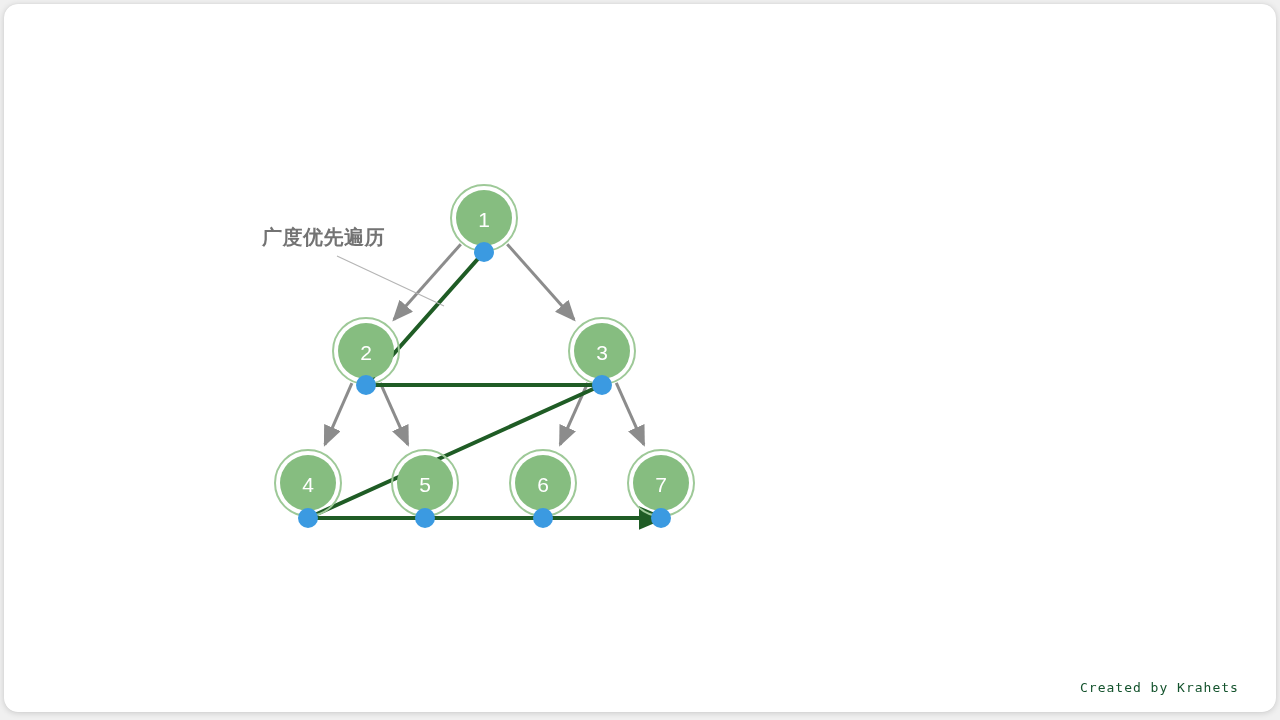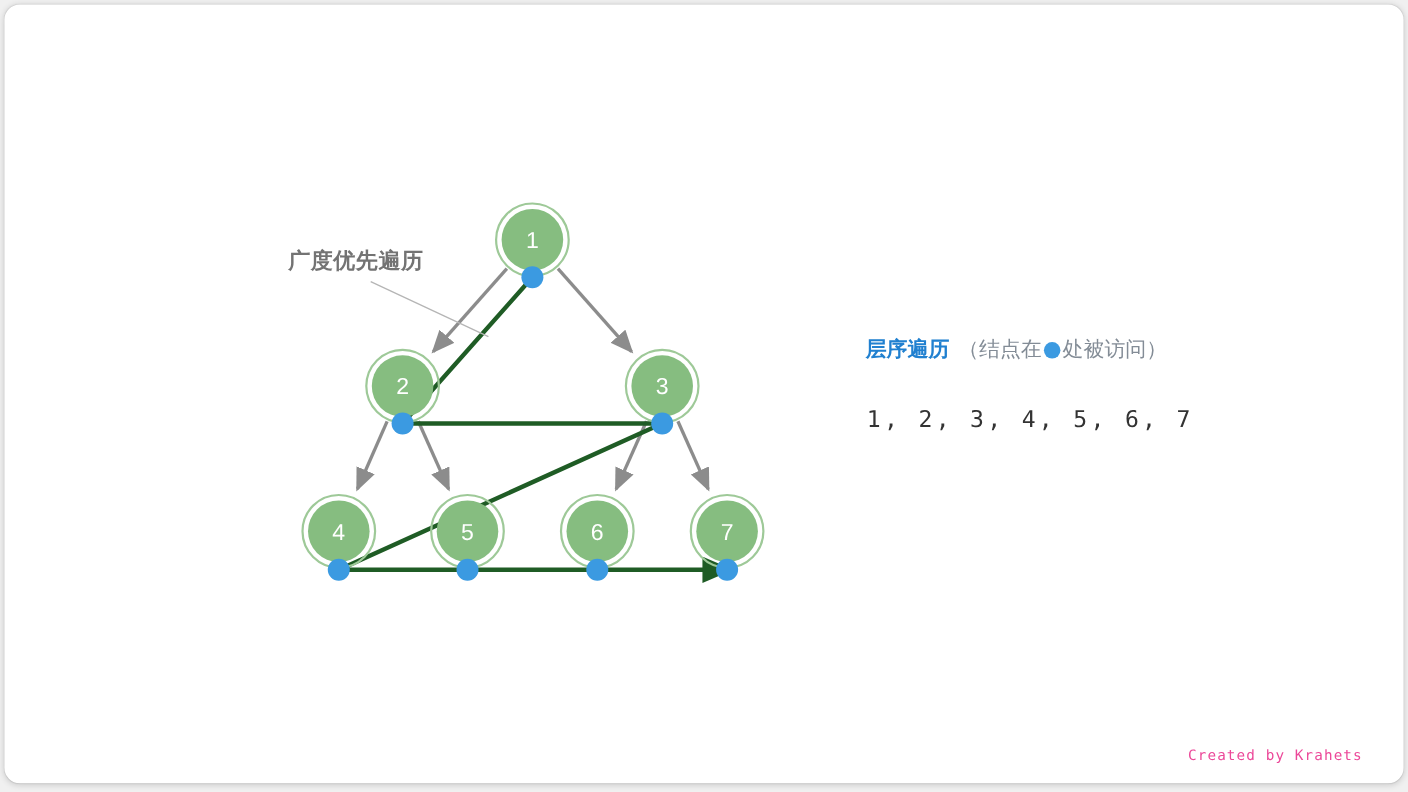--- a/index.html
+++ b/index.html
@@ -89,21 +89,21 @@
     color: #333333;
     letter-spacing: 3px;
     white-space: nowrap;
   }
   .watermark {
     position: absolute;
     left: 1076px;
     top: 676px;
     font-family: "DejaVu Sans Mono", "Liberation Mono", monospace;
     font-size: 13px;
-    color: #ec4899;
+    color: #14532d;
     letter-spacing: 1px;
     white-space: nowrap;
   }
 </style>
 </head>
 <body>
 
 <div id="stage">
   <div id="card">
 
@@ -176,22 +176,18 @@
           <circle cx="421" cy="514" r="10" fill="#3b9ae1"></circle>
           <circle cx="539" cy="514" r="10" fill="#3b9ae1"></circle>
           <circle cx="657" cy="514" r="10" fill="#3b9ae1"></circle>
         </g>
 
       <line id="leader-line" x1="333" y1="252" x2="440" y2="302" stroke="#b5b5b5" stroke-width="1.2"></line>
     </svg>
 
     <div class="bfs-label">广度优先遍历</div>
 
-    <div class="legend">
-      <span class="lg-title">层序遍历</span><span class="lg-rest">（结点在</span><span class="lg-dot"></span><span class="lg-rest" style="margin-left:0">处被访问）</span>
-    </div>
 
-    <div class="sequence">1, 2, 3, 4, 5, 6, 7</div>
 
     <div class="watermark">Created by Krahets</div>
 
   </div>
 </div>
 
 </body></html>

